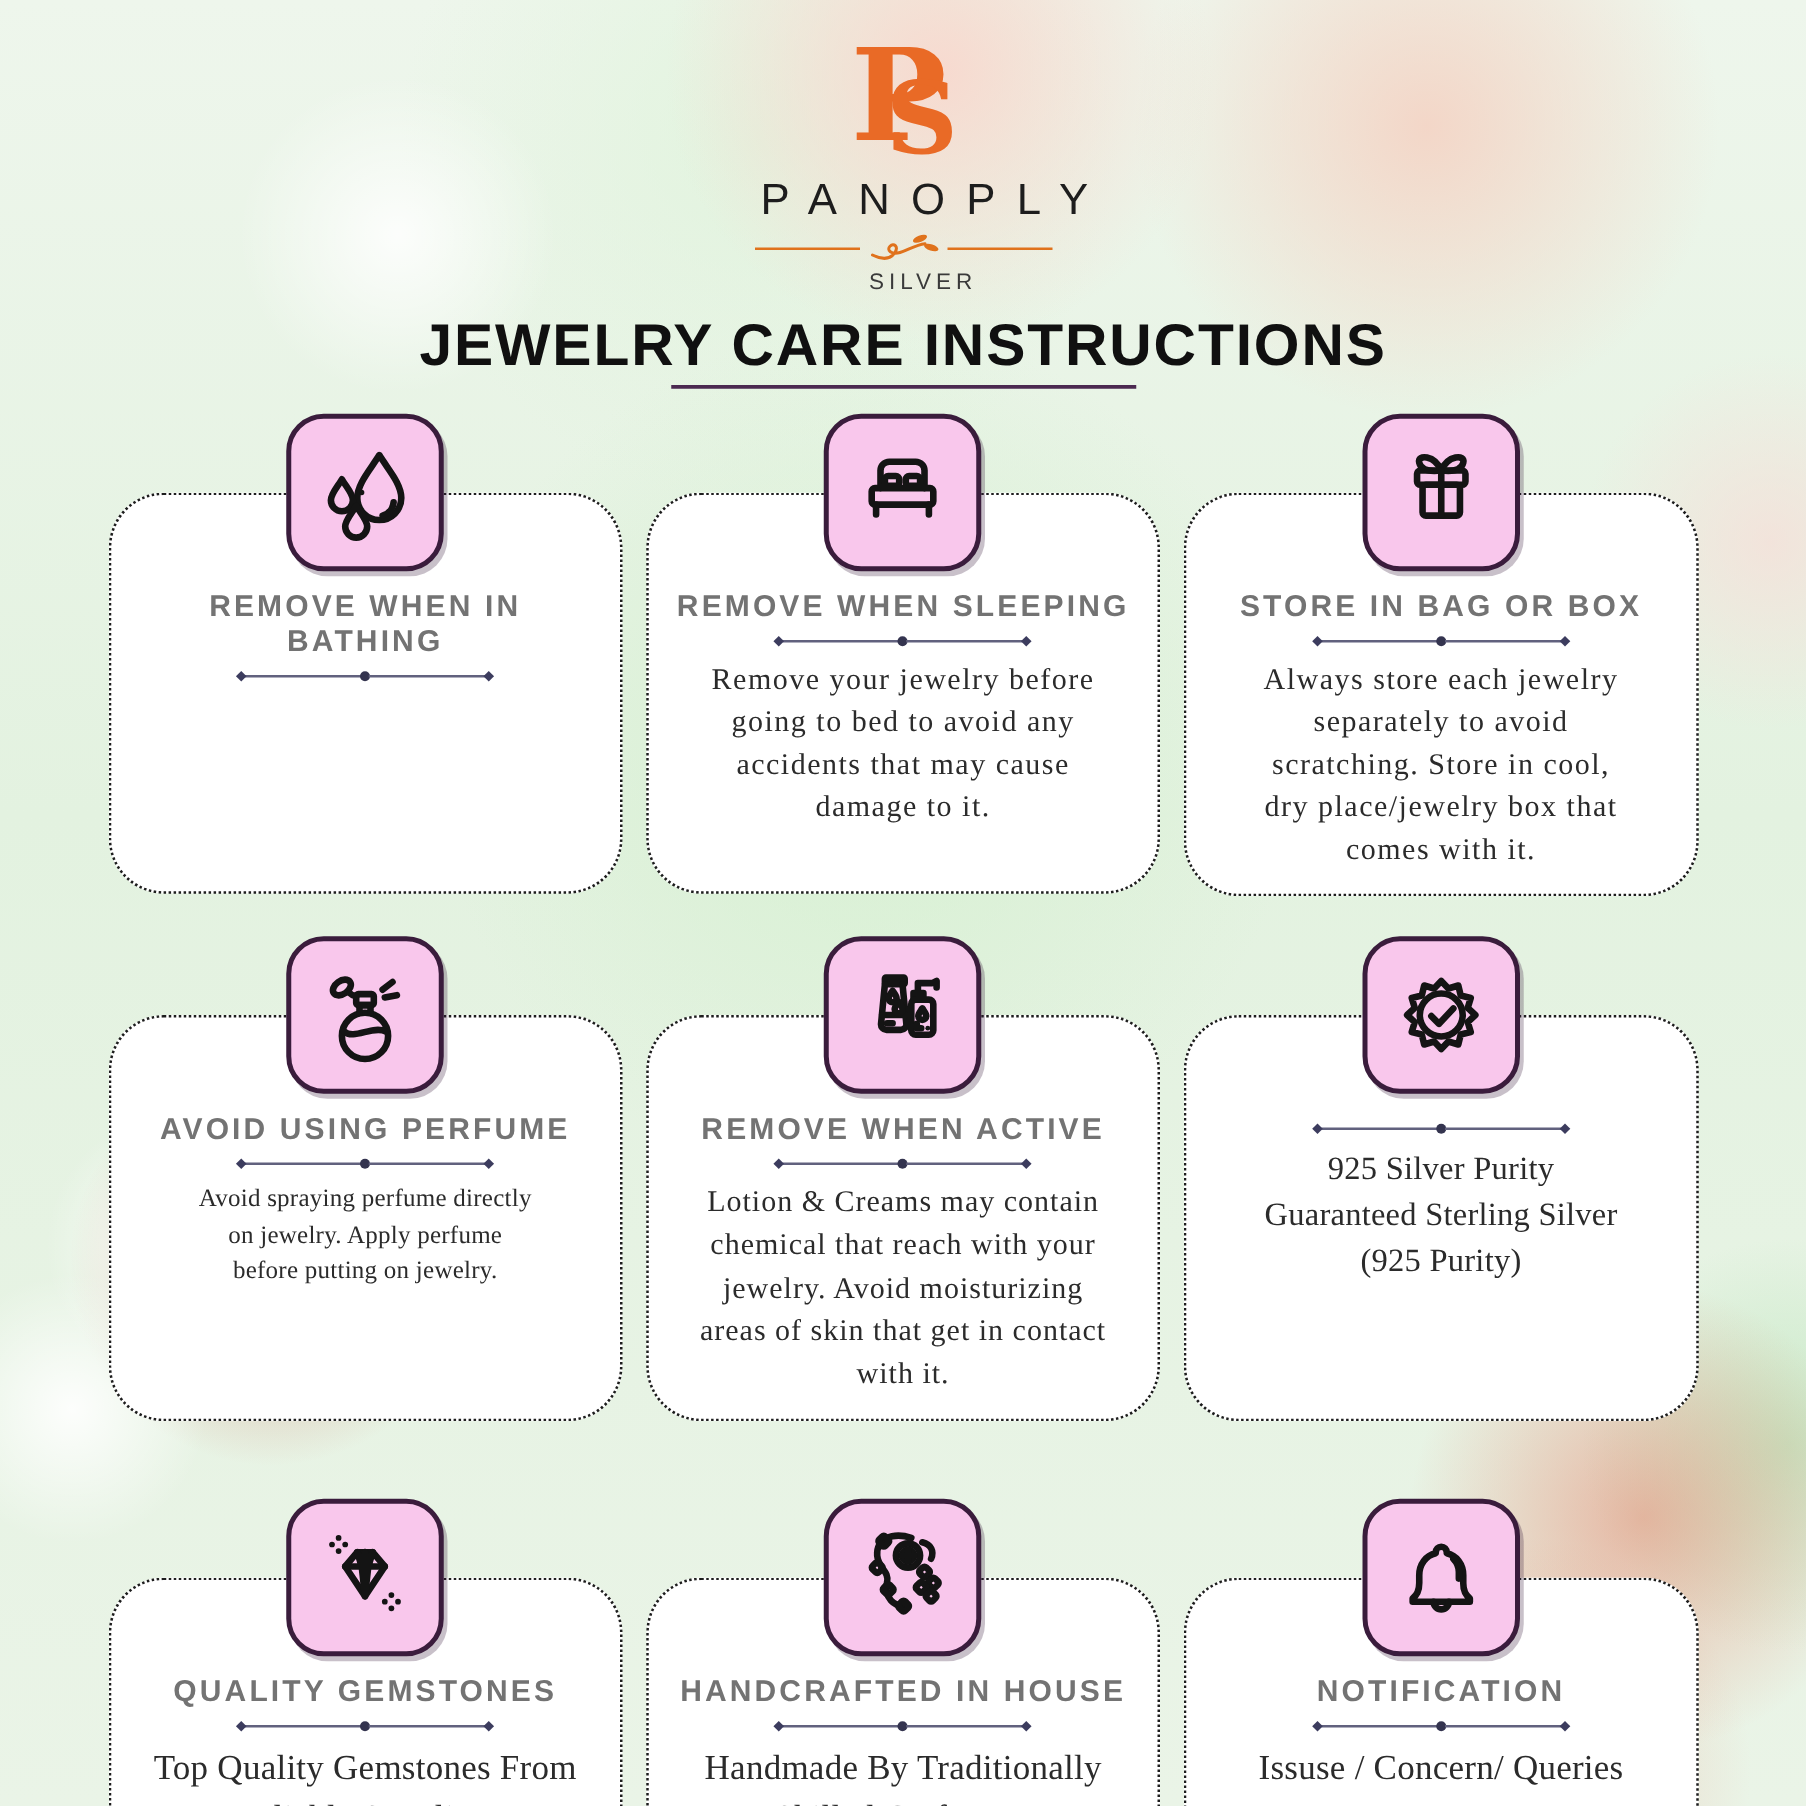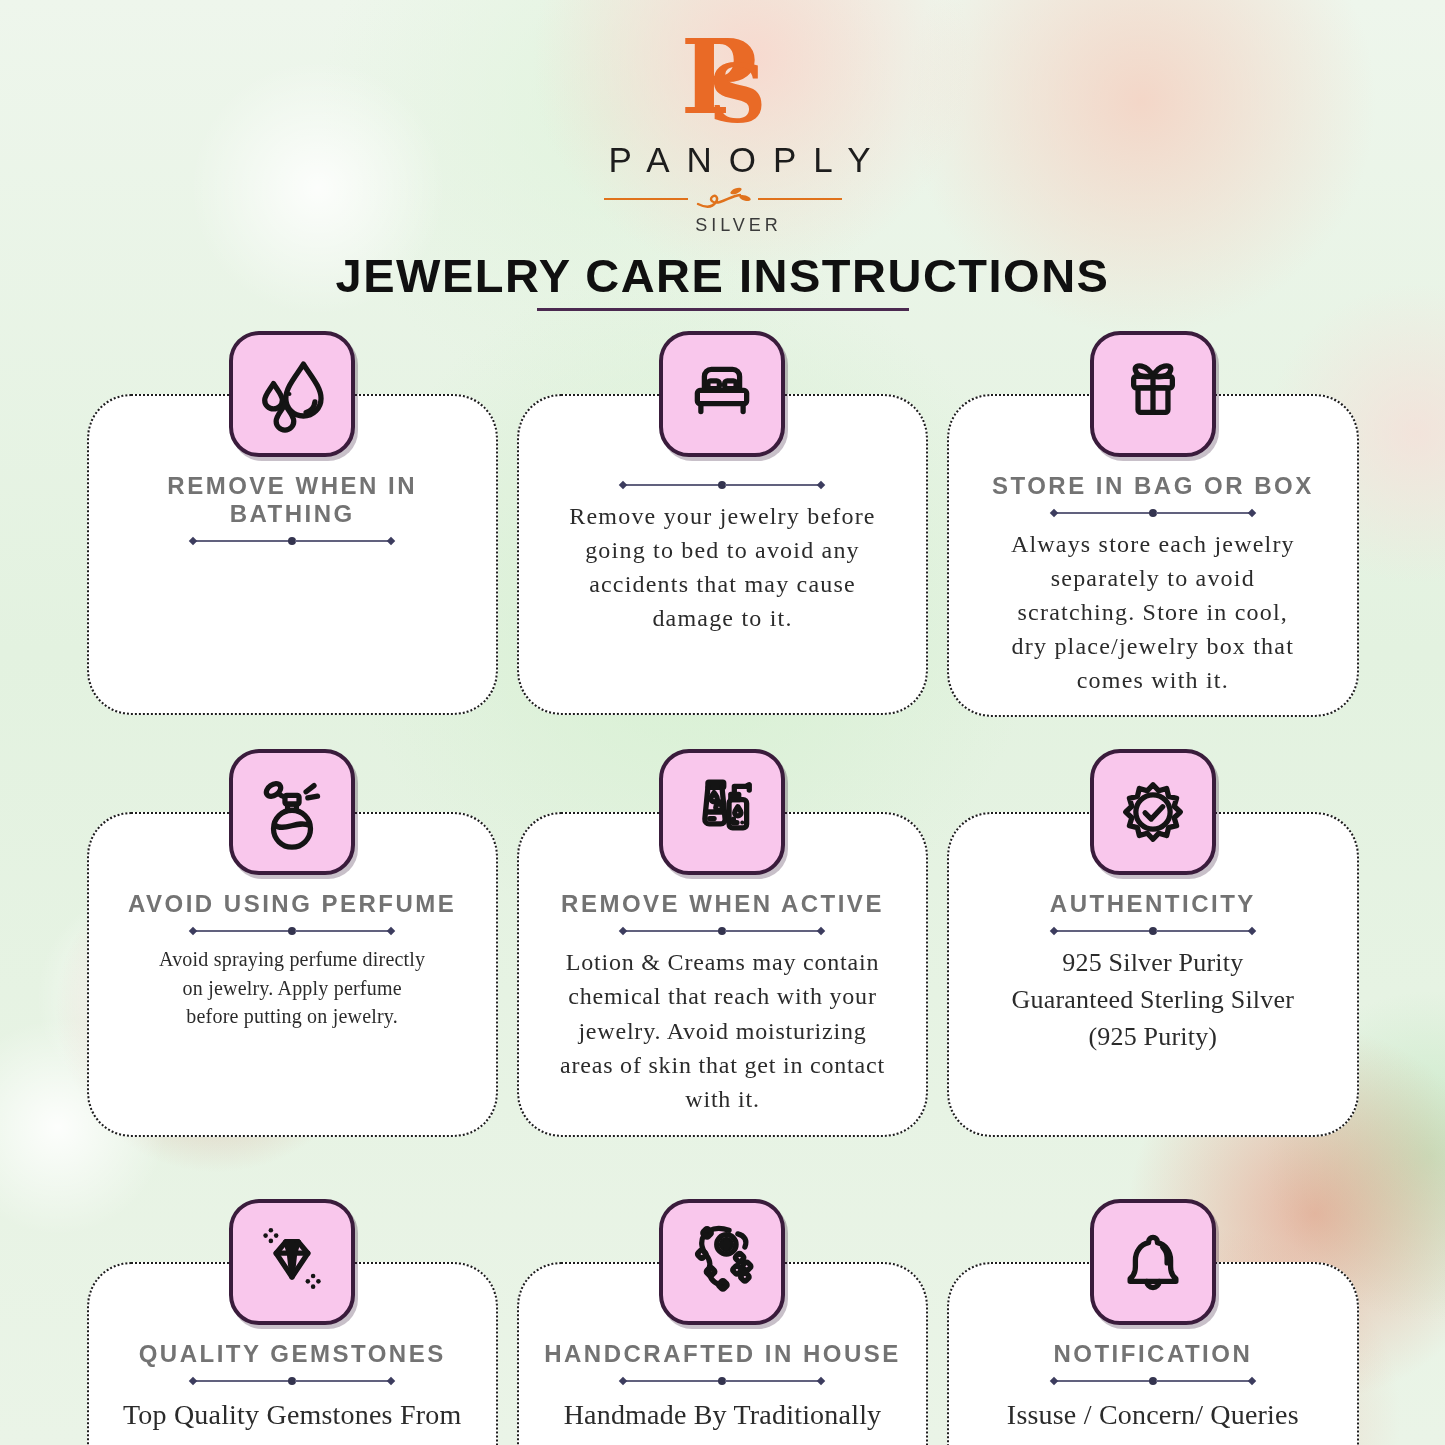--- a/index.html
+++ b/index.html
@@ -144,20 +144,21 @@
     <div class="tile">
       <svg viewBox="0 0 100 100">
         <path class="ic" d="M30 46 V30 a8 8 0 0 1 8 -8 h24 a8 8 0 0 1 8 8 v16"></path>
         <rect class="ic" x="34" y="35" width="13" height="9" rx="3"></rect>
         <rect class="ic" x="53" y="35" width="13" height="9" rx="3"></rect>
         <rect class="ic" x="22" y="46" width="56" height="15" rx="3"></rect>
         <path class="ic" d="M26 61 v9 M74 61 v9"></path>
       </svg>
     </div>
     <div class="card">
+      <h3>REMOVE WHEN SLEEPING</h3>
       <div class="divider">
           <span class="dend"></span>
           <span class="dline"></span>
           <span class="ddot"></span>
           <span class="dline"></span>
           <span class="dend"></span>
         </div>
       <div class="body b2">Remove your jewelry before
 going to bed to avoid any
 accidents that may cause
@@ -254,21 +255,20 @@
 
   <div class="cell r2">
     <div class="tile">
       <svg viewBox="0 0 100 100">
         <path class="ic" d="M81 50 L74.1 56.5 76.8 65.5 67.7 67.7 65.5 76.8 56.5 74.1 50 81 43.5 74.1 34.5 76.8 32.3 67.7 23.2 65.5 25.9 56.5 19 50 25.9 43.5 23.2 34.5 32.3 32.3 34.5 23.2 43.5 25.9 50 19 56.5 25.9 65.5 23.2 67.7 32.3 76.8 34.5 74.1 43.5 Z"></path>
         <circle class="ic" cx="50" cy="50" r="19.5"></circle>
         <path class="ic" d="M41 51 l7 7 l13 -14"></path>
       </svg>
     </div>
     <div class="card">
-      <h3>AUTHENTICITY</h3>
       <div class="divider">
           <span class="dend"></span>
           <span class="dline"></span>
           <span class="ddot"></span>
           <span class="dline"></span>
           <span class="dend"></span>
         </div>
       <div class="body b6">925 Silver Purity
 Guaranteed Sterling Silver
 (925 Purity)</div>

